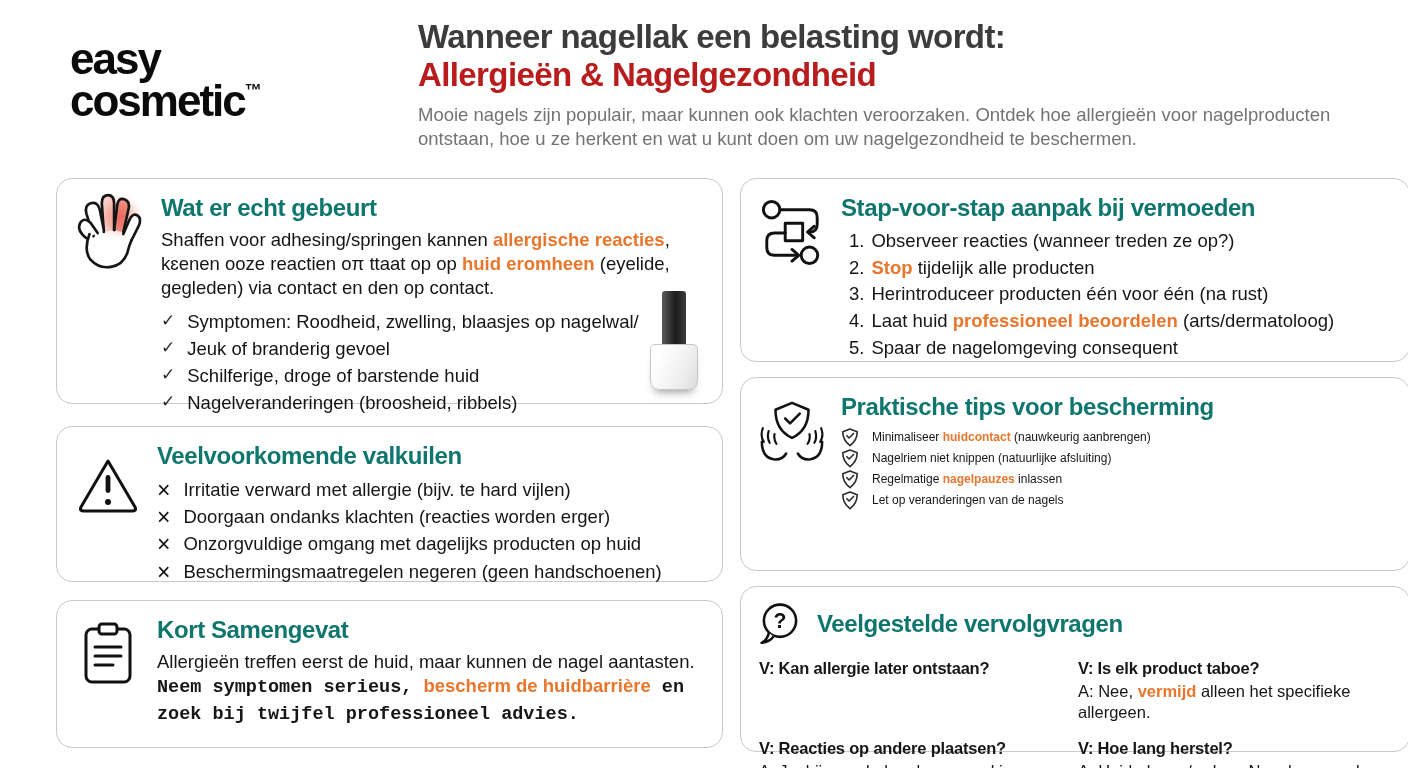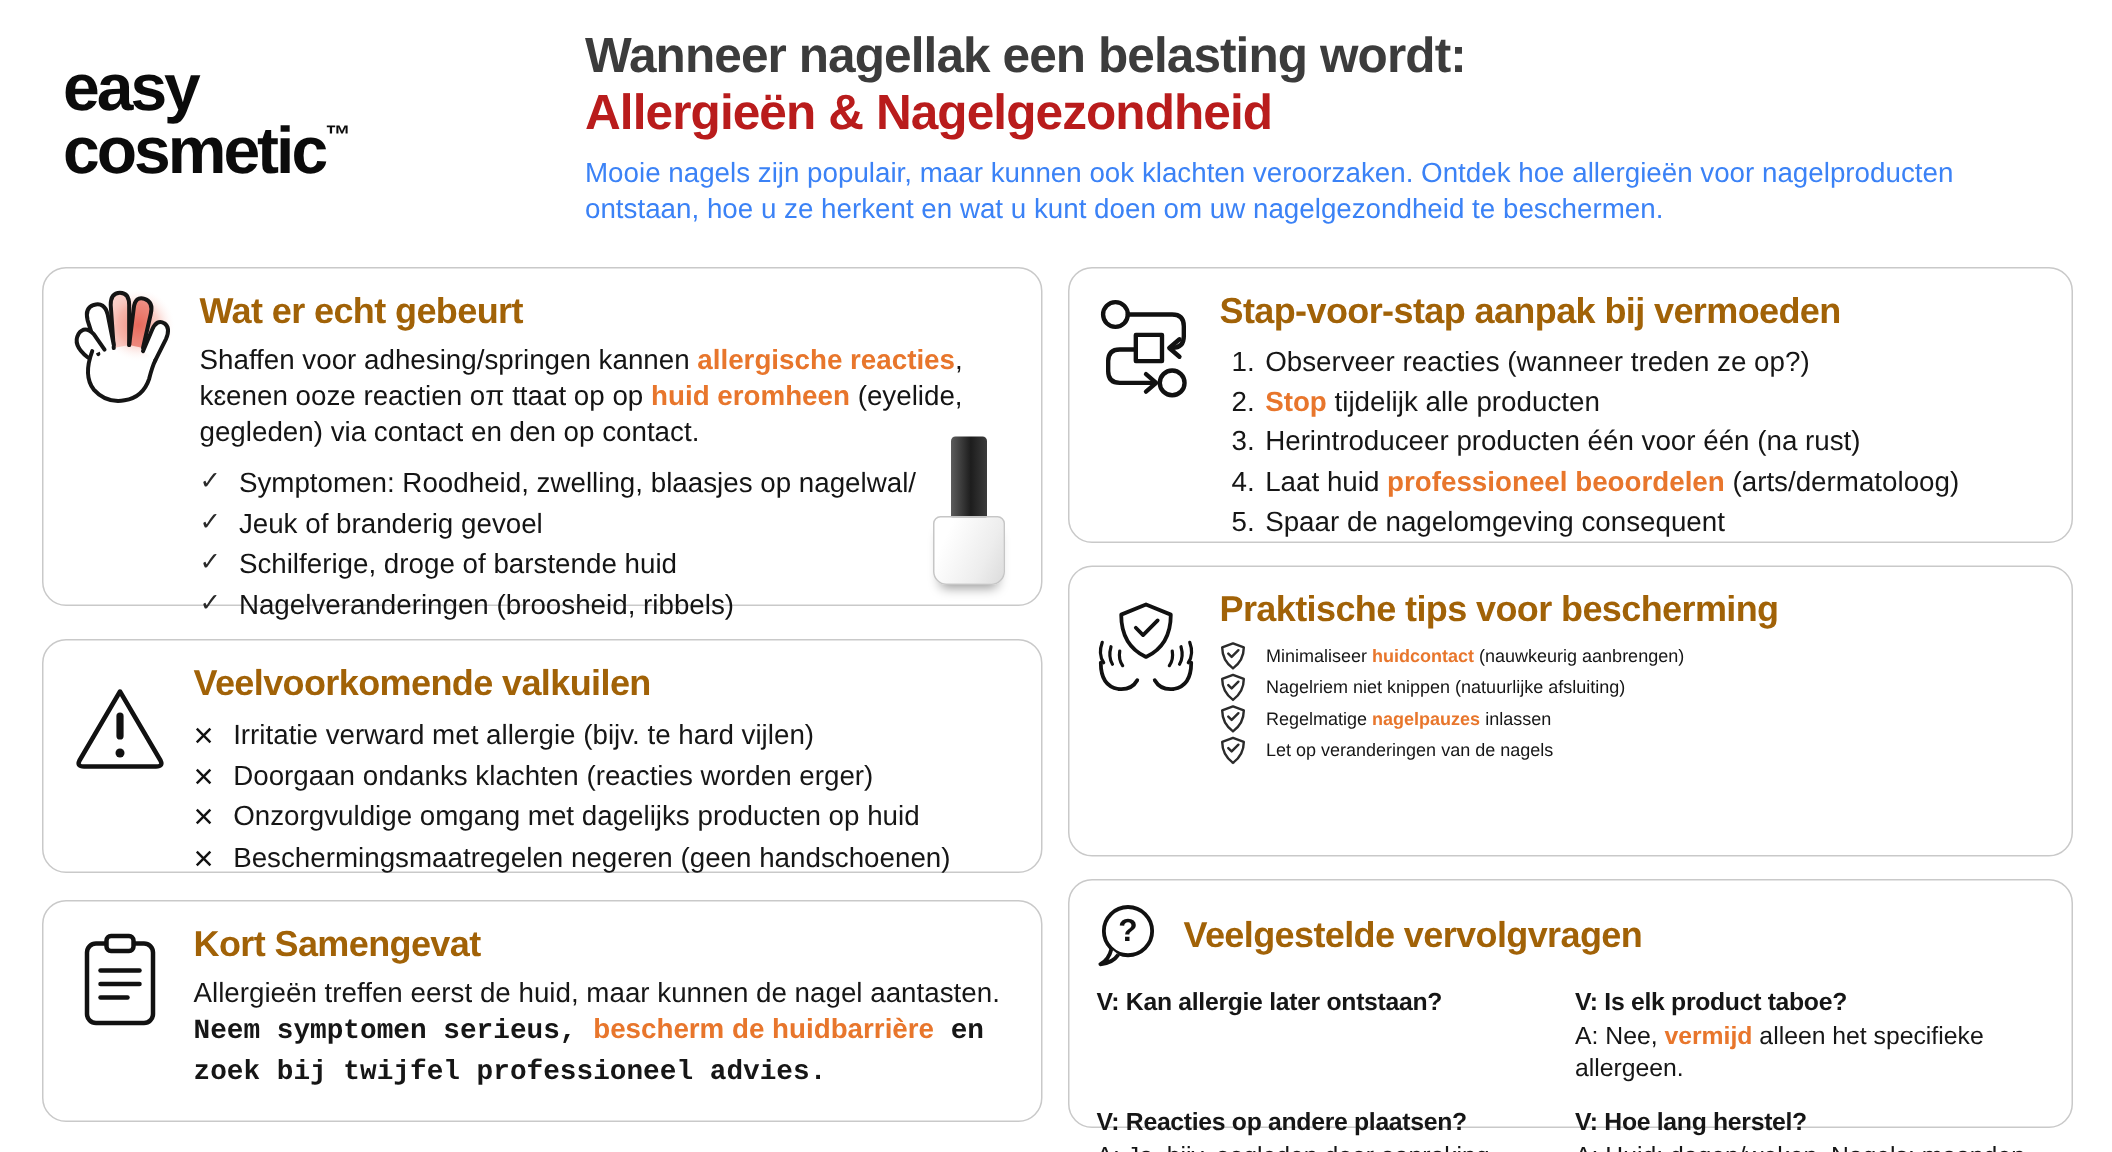--- a/index.html
+++ b/index.html
@@ -1,38 +1,38 @@
 <!DOCTYPE html>
 <html><head>
 <meta charset="utf-8">
 <style>
   * { box-sizing: border-box; margin: 0; padding: 0; }
   html,body { width:1408px; height:768px; background:#ffffff; overflow:hidden; }
   body { font-family:"Liberation Sans", sans-serif; color:#161616; }
-  .page { width:1320px; height:768px; padding:0 8px 0 28px; }
+  .page { width:1320px; height:768px; padding:0 8px 0 28px;margin-left:28px; }
 
   
   .top { display:flex; align-items:flex-start; height:178px; }
   .logo { width:362px; padding:38px 0 0 14px; font-weight:800; font-size:44px;
           line-height:0.95; letter-spacing:-2px; color:#0b0b0b; }
   .logo .tm { font-size:17px; vertical-align:super; letter-spacing:0; position:relative; top:-4px; }
   .titleblock { flex:1; padding-top:18px; }
   .title1 { font-size:33px; font-weight:800; letter-spacing:-0.6px; color:#3c3c3c; line-height:1.15; }
   .title2 { font-size:33px; font-weight:800; letter-spacing:-0.6px; color:#b91c1c; line-height:1.15; }
-  .subtitle { margin-top:9px; font-size:18.5px; line-height:1.32; color:#3b82f6; max-width:985px; }
+  .subtitle { margin-top:9px; font-size:18.5px; line-height:1.32; color:#737373; max-width:985px; }
 
   
   .grid { display:grid; grid-template-columns:667px 670px; column-gap:17px; align-items:start; }
   .col { display:flex; flex-direction:column; }
   .card { background:#fff; border:1.5px solid #c9c9c9; border-radius:16px;
           padding:12px 20px 10px 16px; position:relative; }
   .card-inner { display:flex; gap:14px; }
   .icon-col { flex:0 0 70px; display:flex; justify-content:center; }
   .content { flex:1; min-width:0; }
-  .card-title { font-size:24px; font-weight:800; letter-spacing:-0.4px; color:#a16207; margin:3px 0 6px; }
+  .card-title { font-size:24px; font-weight:800; letter-spacing:-0.4px; color:#0f766e; margin:3px 0 6px; }
   .hl { color:#E8762C; font-weight:700; }
 
   #card-what   { height:226px; }
   #card-pitfalls { height:156px; margin-top:22px; }
   #card-summary  { height:148px; margin-top:18px; }
   #card-steps  { height:184px; }
   #card-tips   { height:194px; margin-top:15px; }
   #card-faq    { height:166px; margin-top:15px; }
 
   

